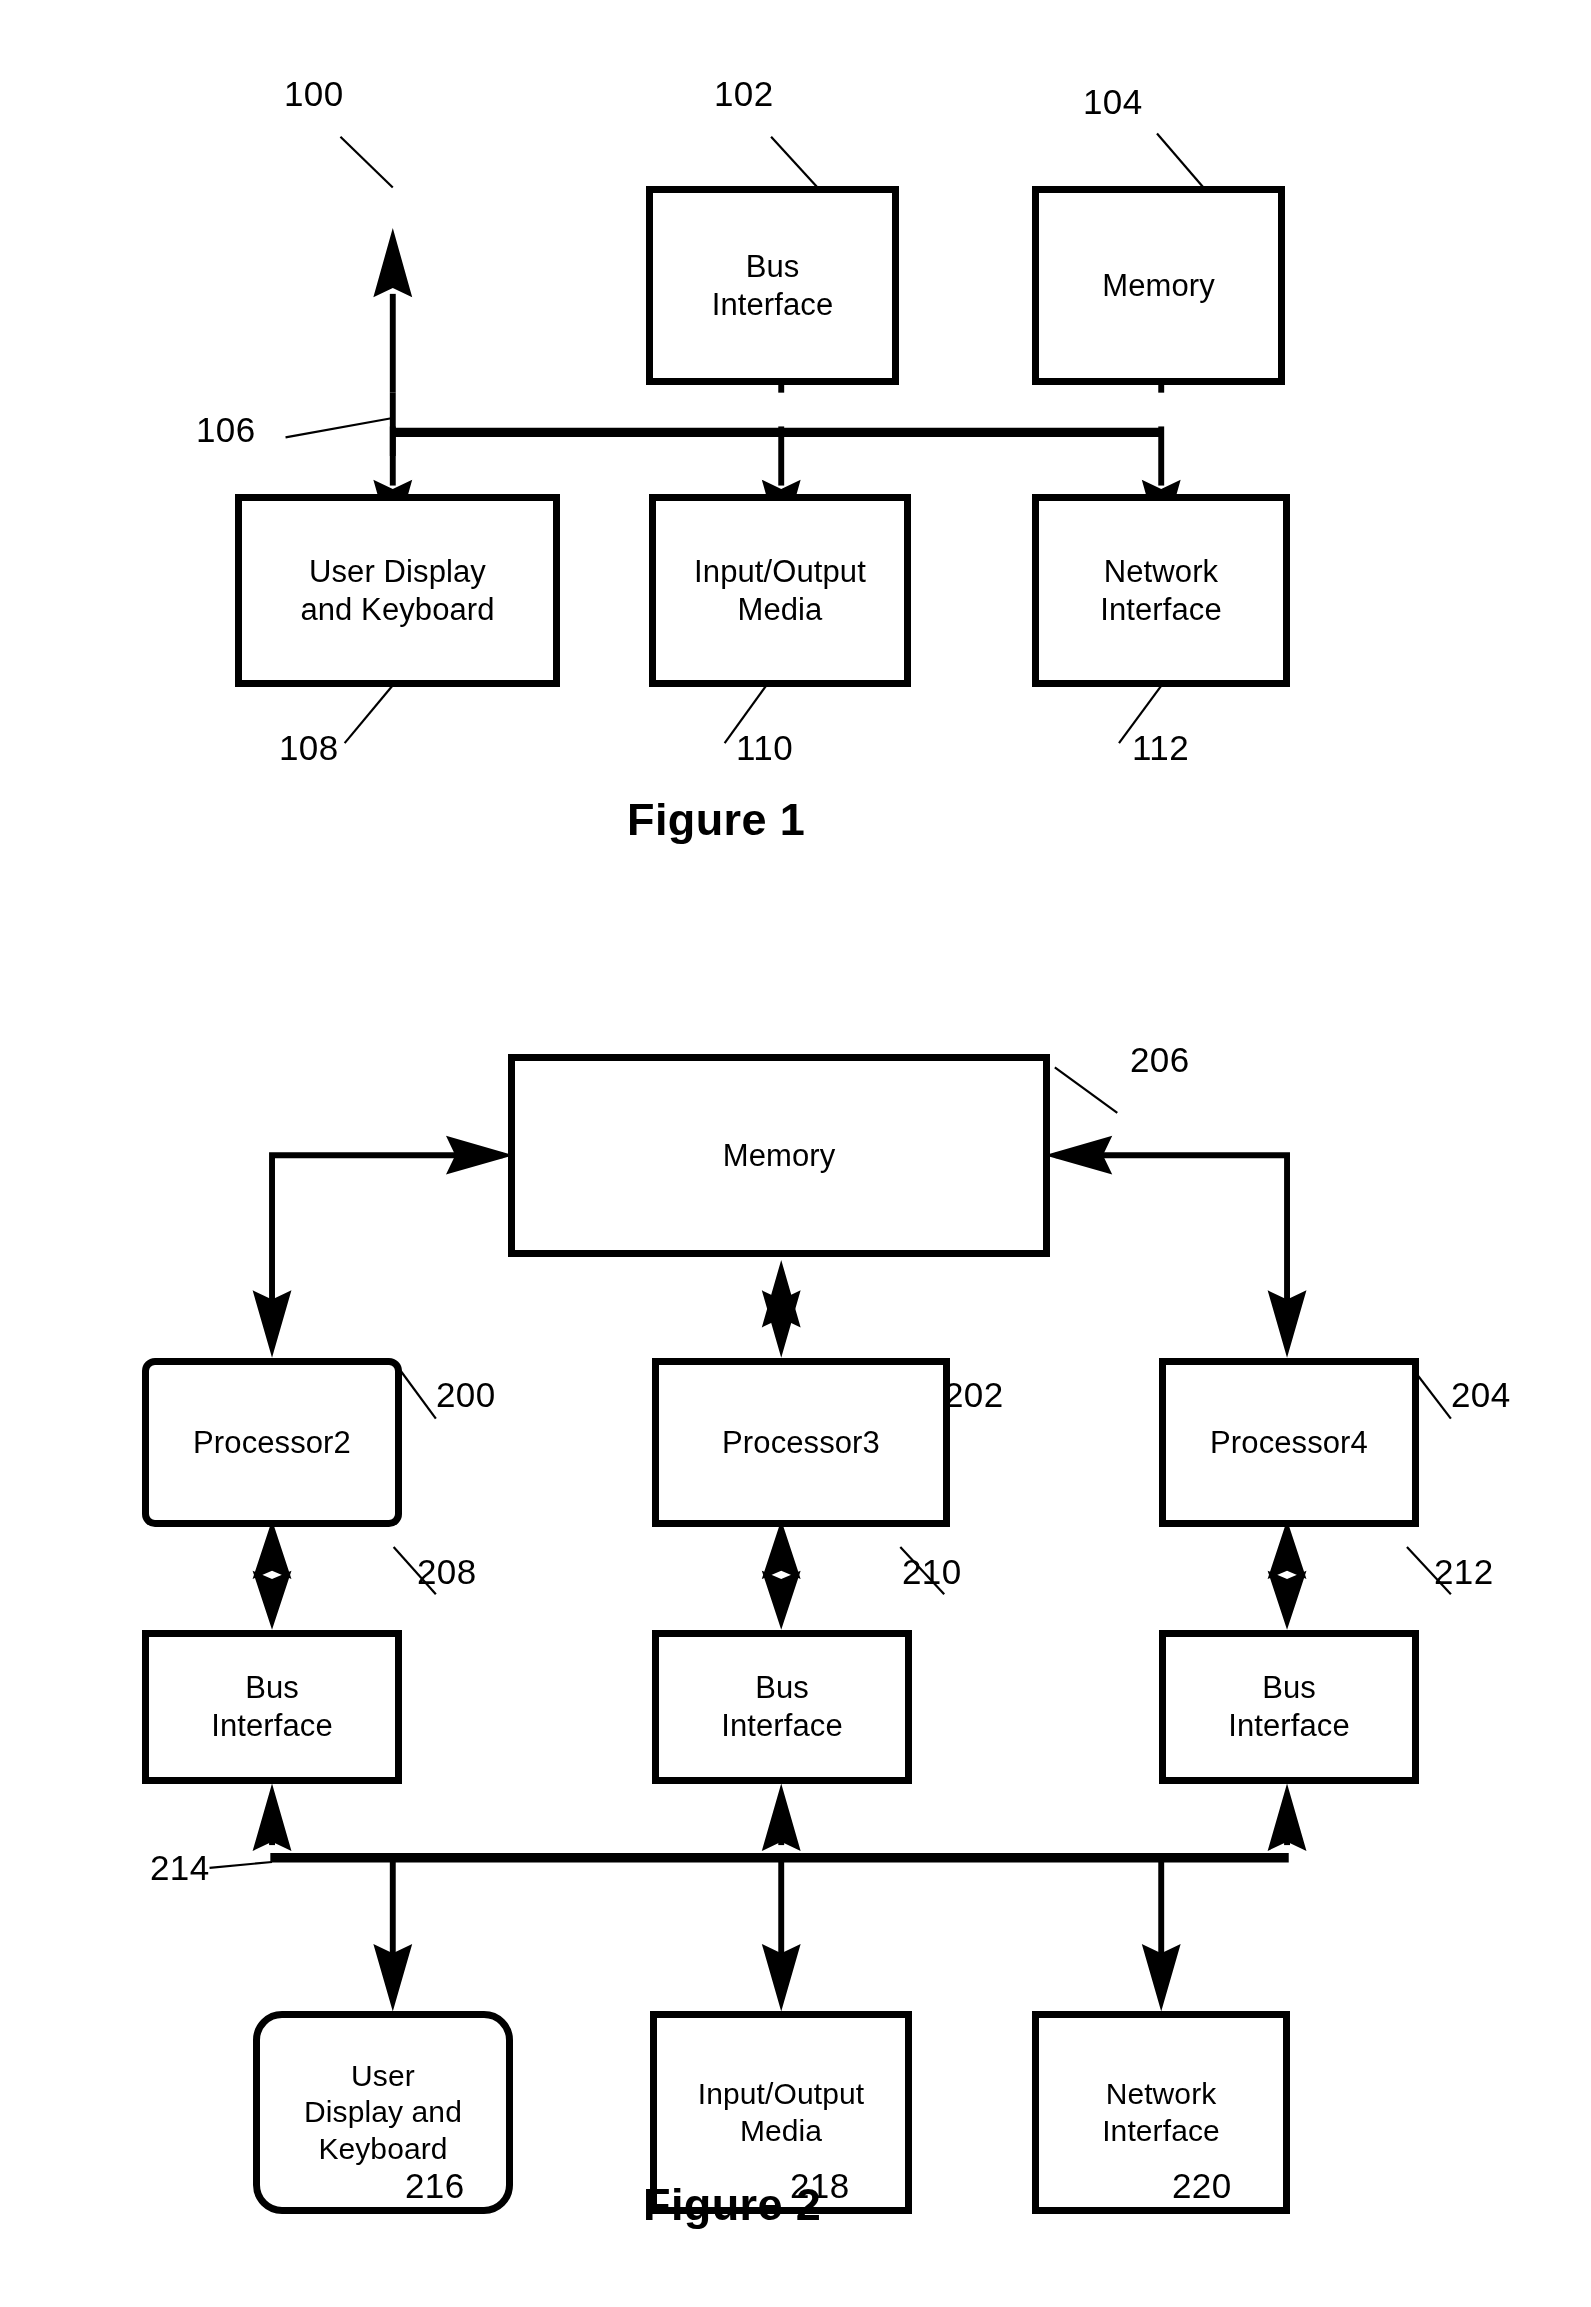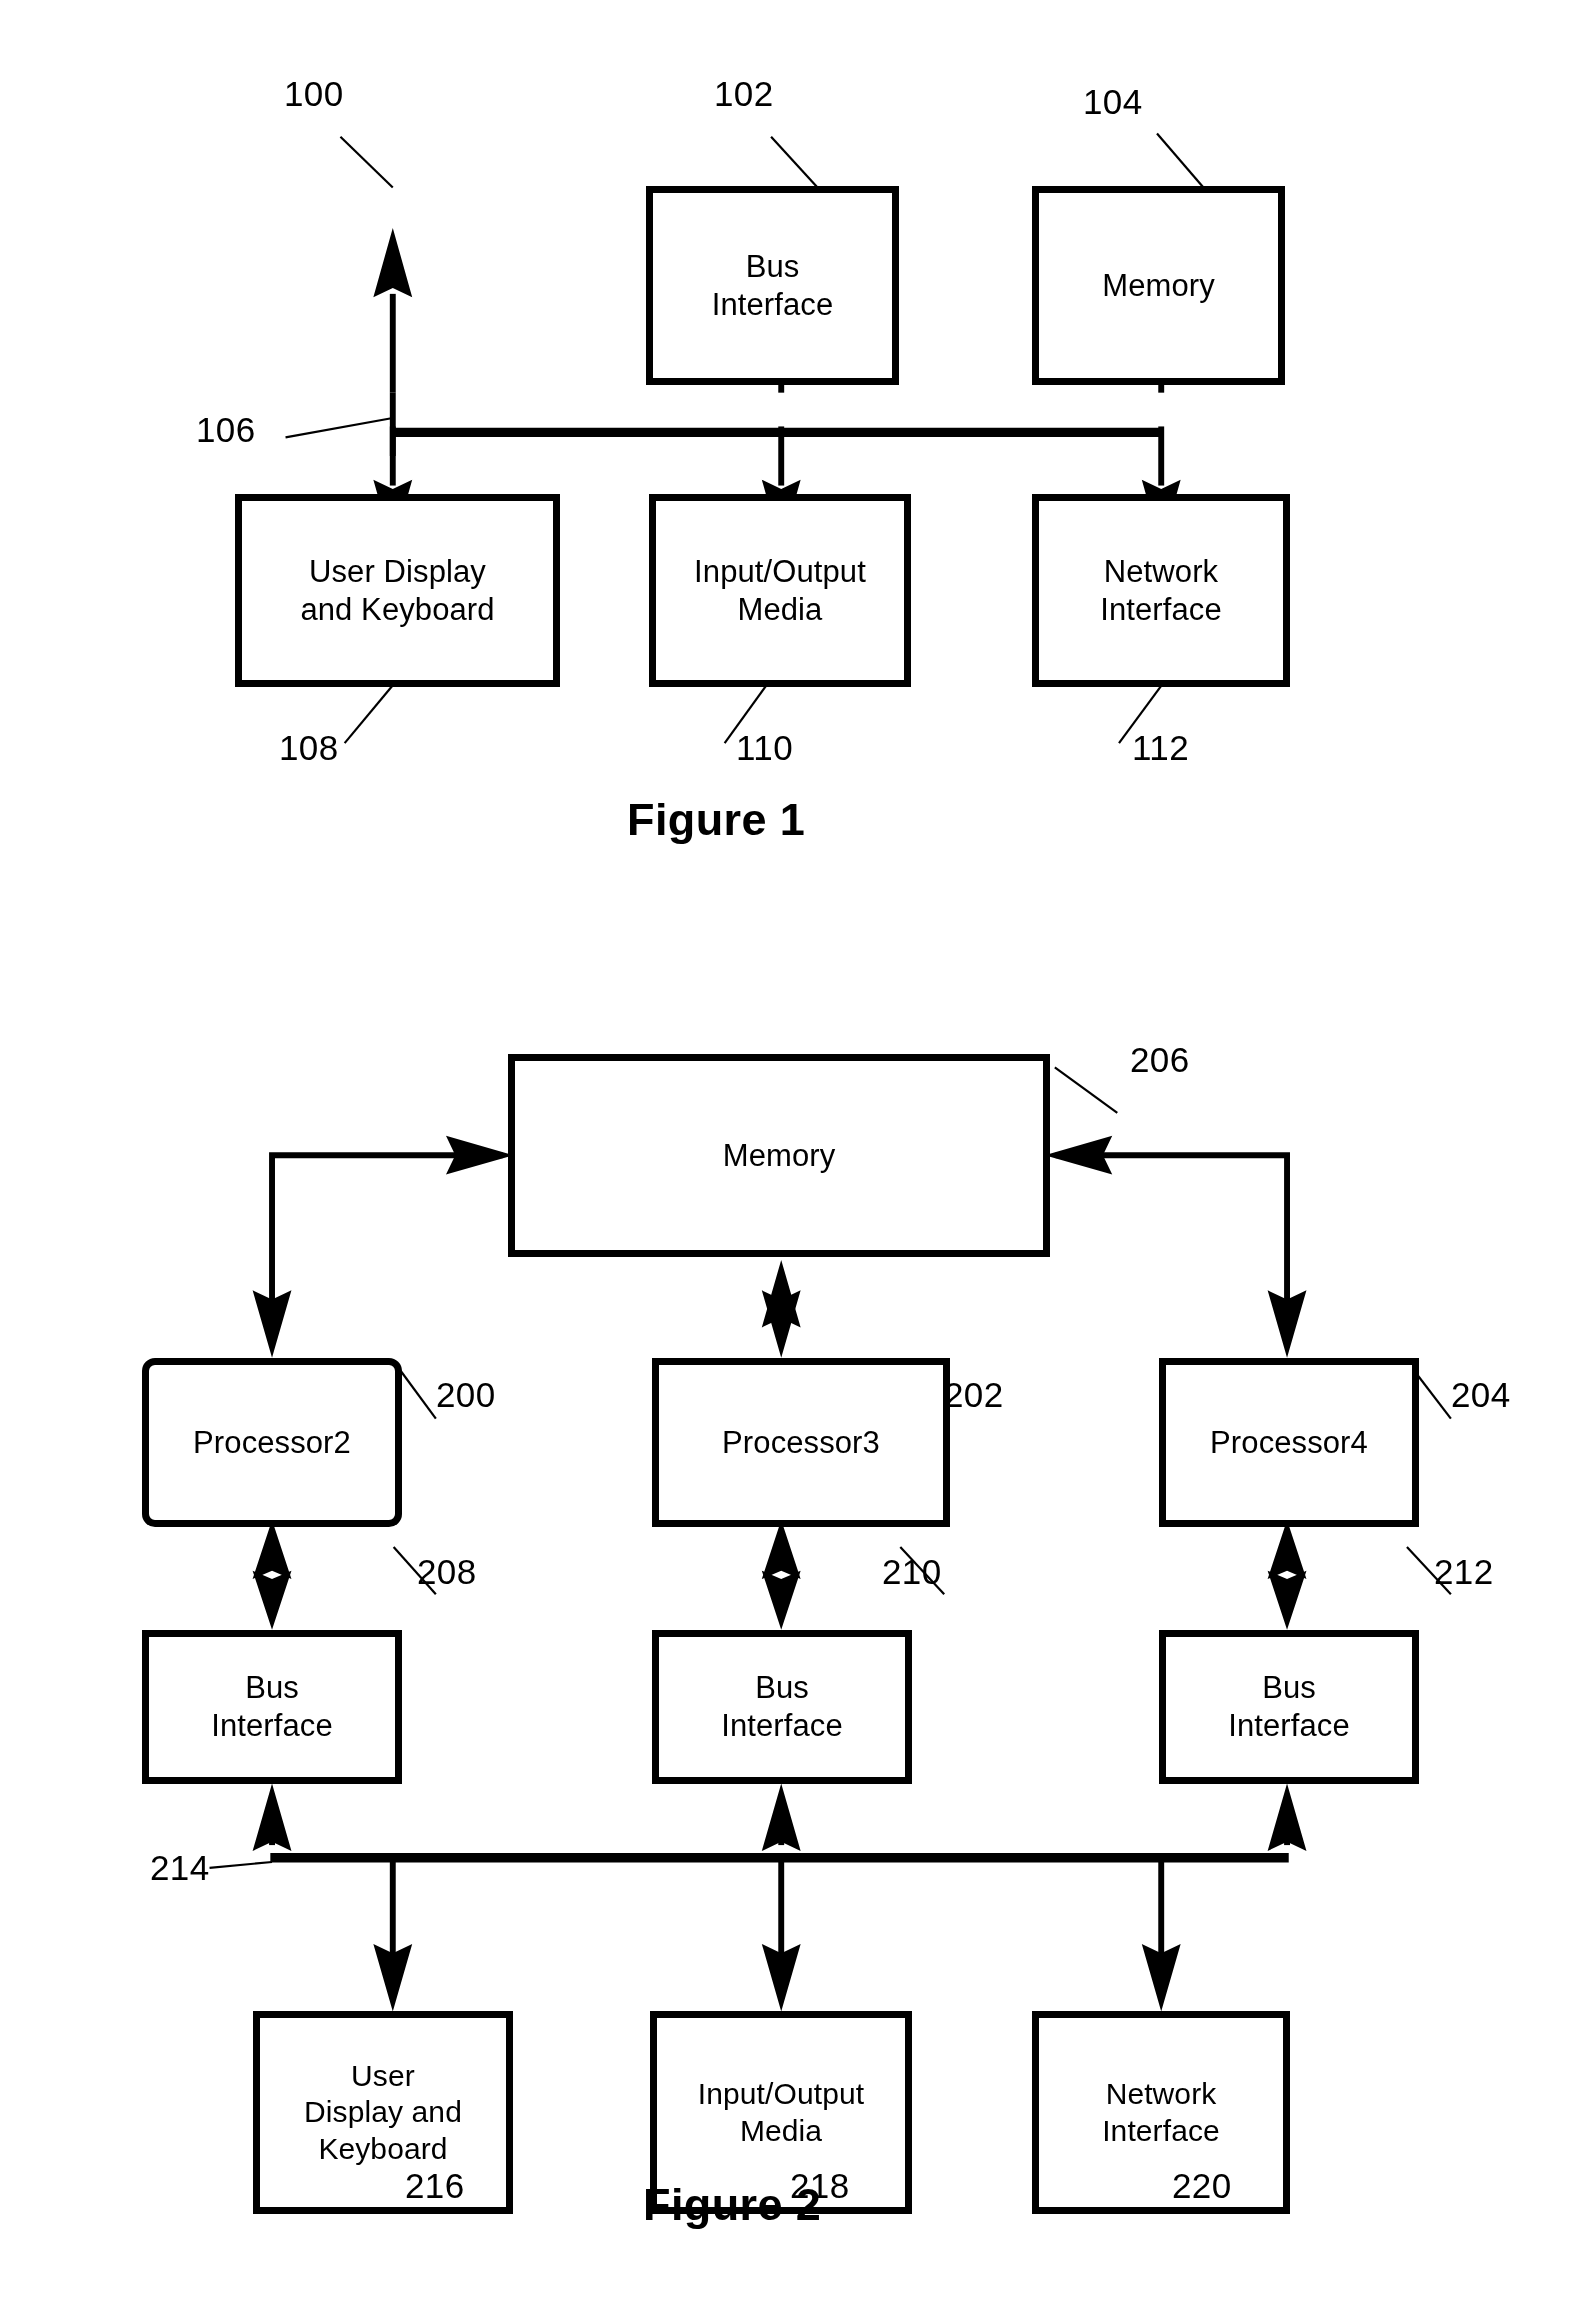--- a/index.html
+++ b/index.html
@@ -262,40 +262,40 @@
     </div>
     <div class="node" style="left:652px; top:1630px; width:260px; height:154px;">
       <span class="nodelabel">Bus
 Interface</span>
     </div>
     <div class="node" style="left:1159px; top:1630px; width:260px; height:154px;">
       <span class="nodelabel">Bus
 Interface</span>
     </div>
 
-    <div class="node" style="left:253px; top:2011px; width:260px; height:203px; font-size:30px;">
+    <div class="node" style="left:253px; top:2011px; width:260px; height:203px; font-size:30px;border-radius:29px;">
       <span class="nodelabel">User
 Display and
 Keyboard</span>
     </div>
     <div class="node" style="left:650px; top:2011px; width:262px; height:203px; font-size:30px;">
       <span class="nodelabel">Input/Output
 Media</span>
     </div>
     <div class="node" style="left:1032px; top:2011px; width:258px; height:203px; font-size:30px;">
       <span class="nodelabel">Network
 Interface</span>
     </div>
 
     <div class="ref" style="left:1130px; top:1040px;">206</div>
     <div class="ref" style="left:436px; top:1375px;">200</div>
     <div class="ref" style="left:944px; top:1375px;">202</div>
     <div class="ref" style="left:1451px; top:1375px;">204</div>
     <div class="ref" style="left:417px; top:1552px;">208</div>
-    <div class="ref" style="left:882px; top:1552px;">210</div>
+    <div class="ref" style="left:902px; top:1552px;">210</div>
     <div class="ref" style="left:1434px; top:1552px;">212</div>
     <div class="ref" style="left:150px; top:1848px;">214</div>
     <div class="ref" style="left:405px; top:2166px;">216</div>
     <div class="ref" style="left:790px; top:2166px;">218</div>
     <div class="ref" style="left:1172px; top:2166px;">220</div>
 
     <div class="caption" style="left:643px; top:2179px;">Figure 2</div>
   </div>
 
 </div>

